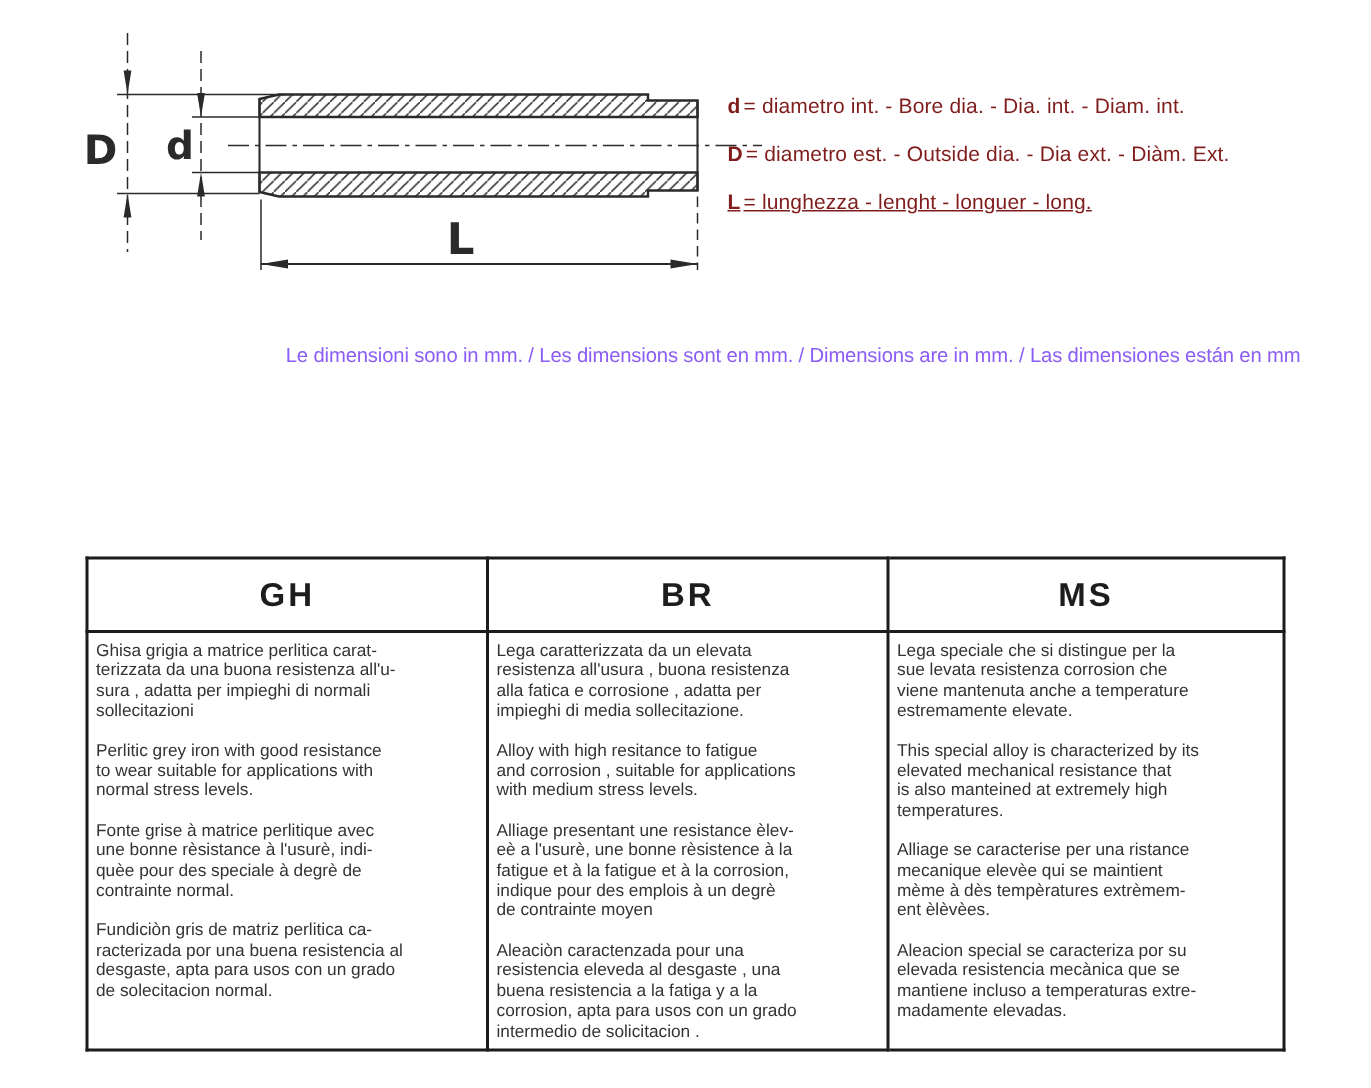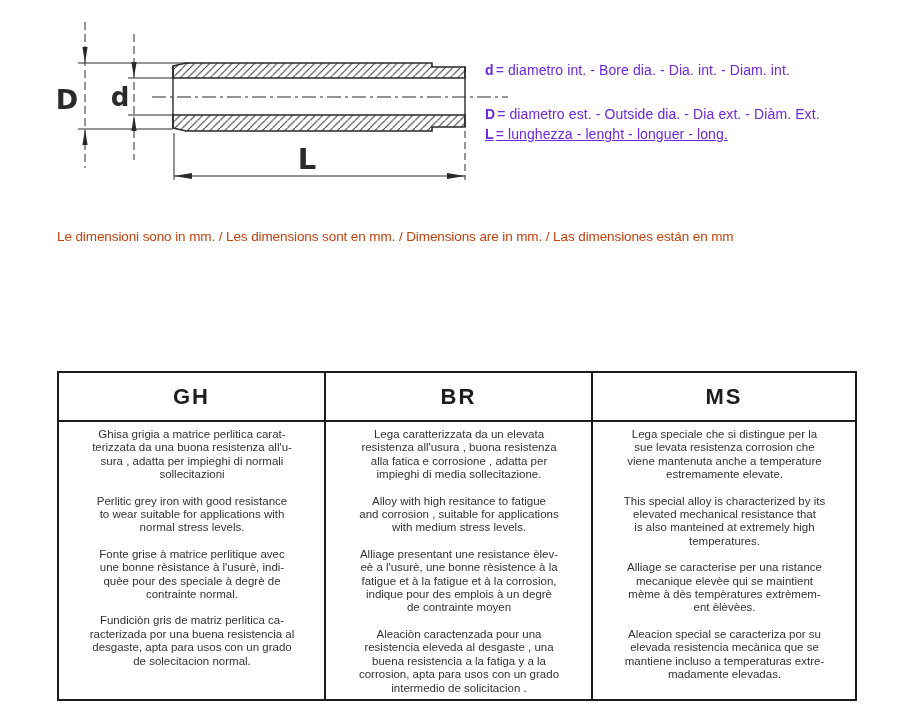--- a/index.html
+++ b/index.html
@@ -8,43 +8,43 @@
   .page {
     position: relative; width: 914px; height: 725px;
     background: #ffffff; overflow: hidden;
   }
   .drawing { position: absolute; left: 40px; top: 8px; width: 474px; height: 202px; }
   .drawing svg { display: block; }
   .dim-letter { font-family: "DejaVu Sans", sans-serif; font-weight: bold; fill: #2a2a2a; }
 
   .legend { position: absolute; left: 485px; top: 55px; width: 420px; }
   .legend-row { position: absolute; left: 0; white-space: nowrap;
-    font-size: 14px; color: #6d28d9; letter-spacing: 0.1px; }
+    font-size: 14px; color: #7f1d1d; letter-spacing: 0.1px; }
   .legend-row .sym { font-weight: bold; margin-right: 2px; }
-  .lr0 { top: 7px; } .lr1 { top: 39px; margin-top: 12px; } .lr2 { top: 71px; text-decoration: underline; }
+  .lr0 { top: 7px; } .lr1 { top: 39px; } .lr2 { top: 71px; text-decoration: underline; }
 
   .units-note {
     position: absolute; left: 57px; top: 229px; width: 810px;
-    font-size: 13.5px; color: #c2410c; letter-spacing: -0.1px; white-space: nowrap;
+    font-size: 13.5px; color: #8b5cf6; letter-spacing: -0.1px; white-space: nowrap; text-align: right;
   }
 
   table.mat {
     position: absolute; left: 57px; top: 371px; width: 798px; height: 329px;
     border-collapse: collapse; table-layout: fixed; background: #fff;
   }
   table.mat, table.mat th, table.mat td { border: 2px solid #1c1c1c; }
   table.mat th {
     height: 49px; font-size: 22px; font-weight: 600; letter-spacing: 2px;
     color: #1d1d1d; text-align: center; vertical-align: middle;
   }
   table.mat td {
     vertical-align: top; padding: 6px 4px 4px 5px;
     font-size: 11.5px; line-height: 13.4px; color: #333333;
   }
-  table.mat td p { white-space: pre-line; margin: 0 0 13px 0; text-align: center; }
+  table.mat td p { white-space: pre-line; margin: 0 0 13px 0; }
   table.mat td p:last-child { margin-bottom: 0; }
 </style>
 </head>
 <body>
 
 <div class="page">
 
   <div class="drawing">
     <svg width="474" height="202" viewBox="0 0 474 202">
       <defs>

